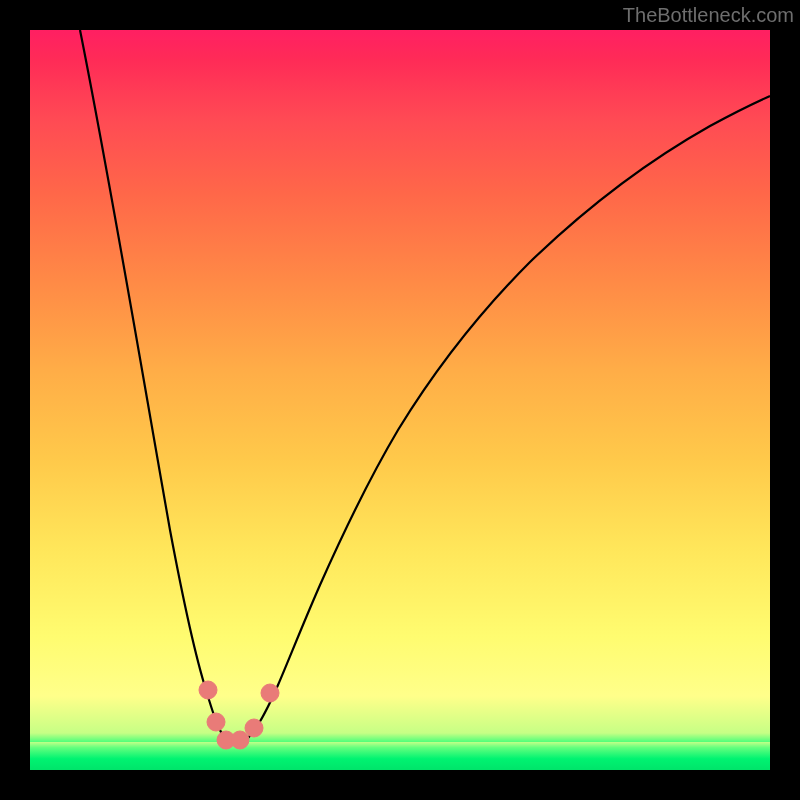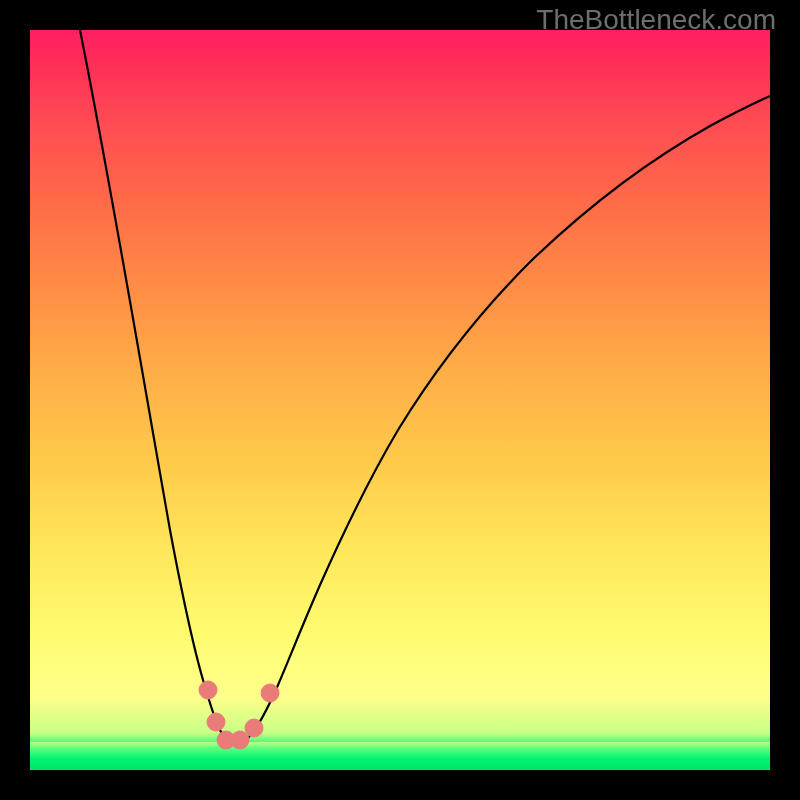--- a/index.html
+++ b/index.html
@@ -57,23 +57,23 @@
       #c1ff88 100%
     );
   }
   .curve-svg {
     position: absolute;
     inset: 0;
   }
   .watermark {
     position: absolute;
     top: 4px;
-    right: 24px;
+    right: 6px;
     color: #6e6e6e;
-    font-size: 28px;
+    font-size: 20px;
     font-weight: 500;
   }
 </style>
 </head>
 <body>
 
 <div class="frame">
   <div class="plot-area">
     <div class="gradient"></div>
     <div class="green-band"></div>

